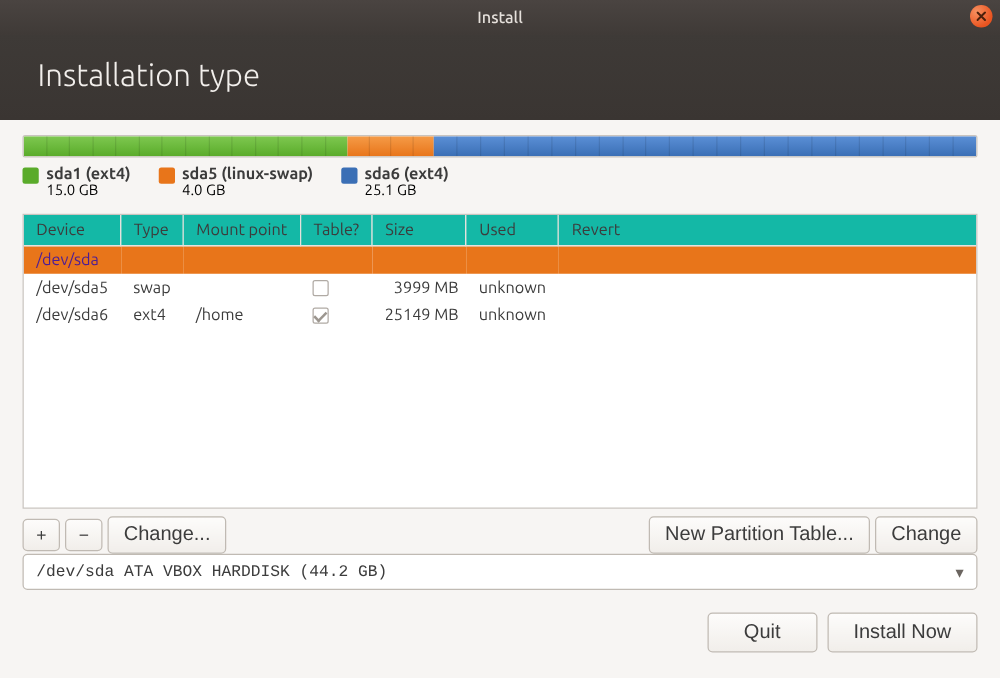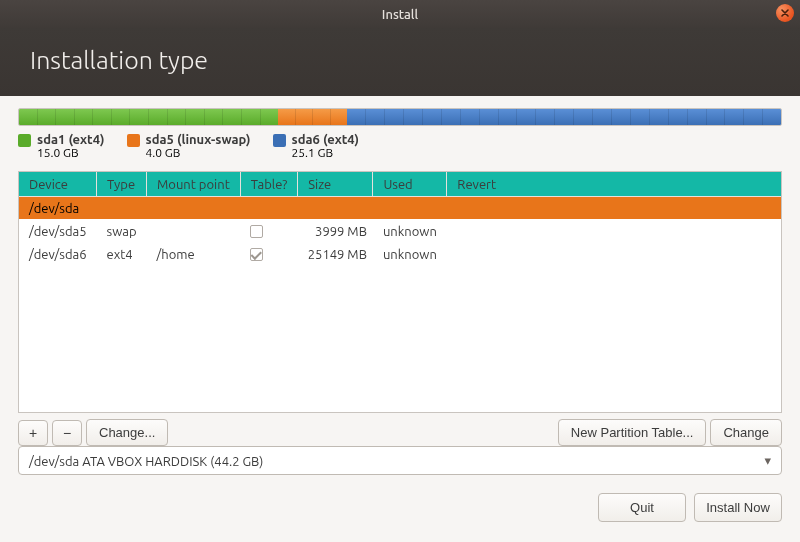--- a/index.html
+++ b/index.html
@@ -24,34 +24,34 @@
   .sw-green { background: #5aab2a; }
   .sw-orange { background: #e8751a; }
   .sw-blue { background: #3b6fb5; }
   .legend-text .name { font-weight: bold; }
   .legend-text .size { color: #000000; font-size: 12px; }
   .table-wrap { border: 1px solid #c9c4bf; background: #fff; flex: 1; min-height: 0; overflow: auto; }
   .ptable { width: 100%; border-collapse: collapse; }
   .ptable th { text-align: left; font-weight: normal; padding: 5px 10px; border-right: 1px solid #e5e1dc; background: #14b8a6; border-bottom: 1px solid #e5e1dc; white-space: nowrap; }
   .ptable th:last-child { border-right: none; }
   .ptable td { padding: 4px 10px; white-space: nowrap; }
-  tr.selected td { background: #e8751a; color: #000000; }
+  tr.selected td { background: #e8751a; color: #4c1d95; }
   td.col-size { text-align: right; padding-right: 6px; }
   .chk { width: 13px; height: 13px; border: 1px solid #b0aaa4; border-radius: 2px; display: inline-flex; align-items: center; justify-content: center; background: #fff; vertical-align: middle; }
   .chk.checked::after { content: ""; width: 8px; height: 4px; border-left: 2px solid #9c968f; border-bottom: 2px solid #9c968f; transform: rotate(-45deg) translate(0px,-1px); }
   .toolbar { display: flex; align-items: center; gap: 4px; margin-top: 6px; }
-  .btn { background: linear-gradient(#fdfcfb, #f1eeea); border: 1px solid #c0bab3; border-radius: 4px; padding: 5px 12px; font-size: 13px; color: #3c3c3c; cursor: pointer; }
+  .btn { background: linear-gradient(#fdfcfb, #f1eeea); border: 1px solid #c0bab3; border-radius: 4px; padding: 5px 12px; font-size: 16px; color: #3c3c3c; cursor: pointer; }
   .btn.icon { width: 30px; padding: 5px 0; text-align: center; font-size: 14px; line-height: 14px; }
   .toolbar .spacer { flex: 1; }
   .bootlabel { margin-top: 12px; margin-bottom: 6px; }
   .combo { border: 1px solid #c0bab3; border-radius: 4px; background: #fff; padding: 6px 10px; display: flex; align-items: center; cursor: pointer; }
-  .combo .combo-text { flex: 1; }
+  .combo .combo-text { flex: 1; font-family: Liberation Mono, monospace; }
   .combo .chev { color: #6b6560; }
   .footer { display: flex; justify-content: flex-end; gap: 8px; margin-top: 18px; }
-  .footer .btn { min-width: 88px; padding: 6px 8px; }
+  .footer .btn { min-width: 88px; padding: 6px 20px; }
 </style>
 </head>
 <body>
 
 <div class="titlebar">
   <span class="titlebar-title">Install</span>
   <div class="titlebar-close">
     <svg viewBox="0 0 8 8">
         <path d="M1 1 L7 7 M7 1 L1 7" stroke="#4a1f0b" stroke-width="1.6" stroke-linecap="round"></path>
       </svg>

